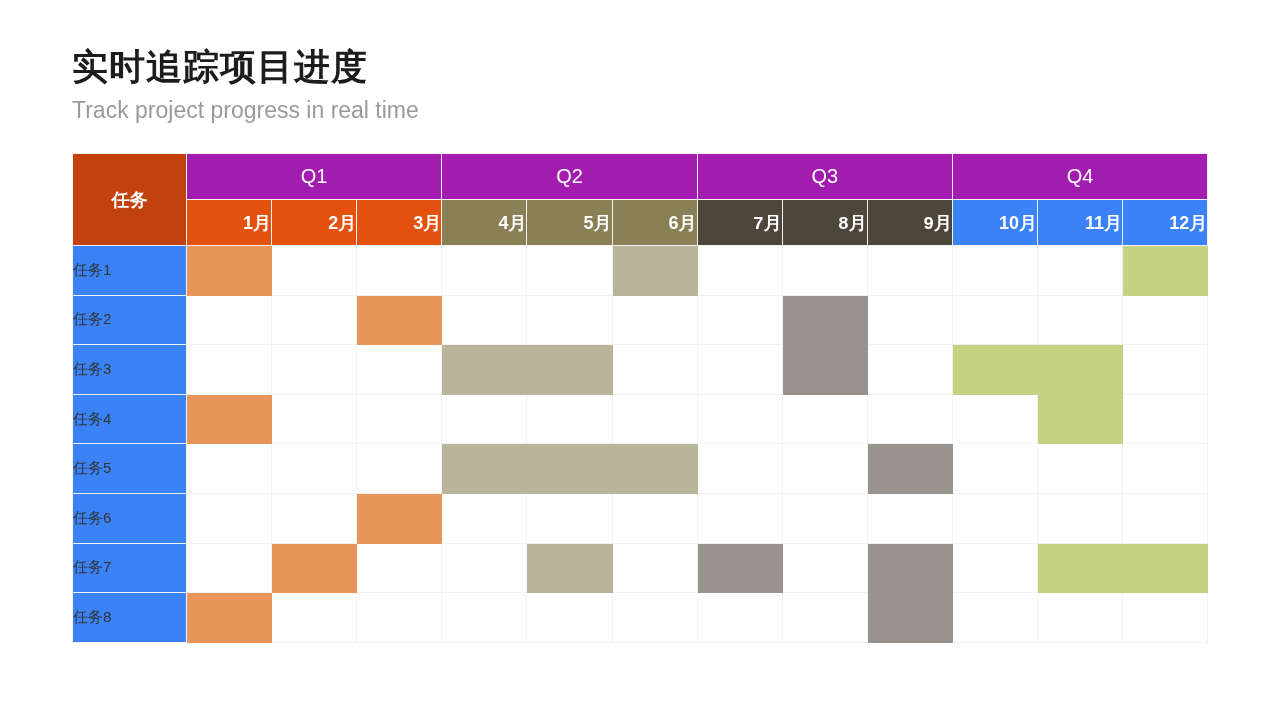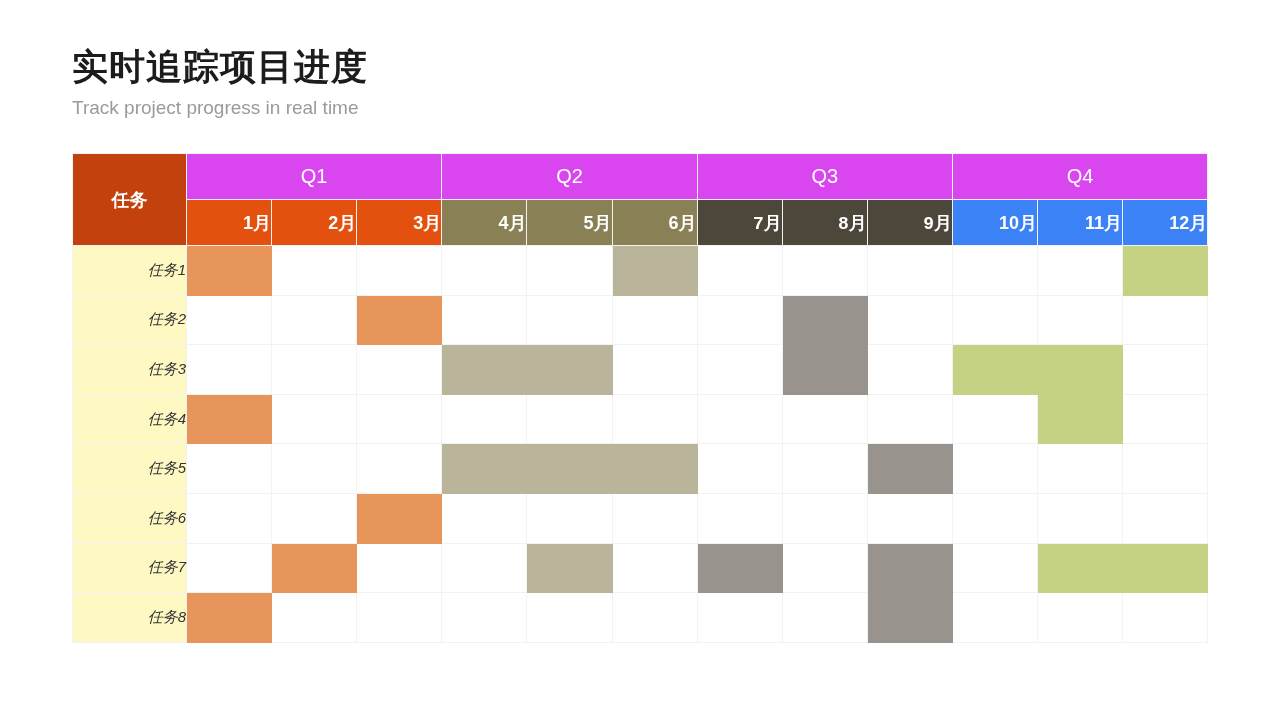--- a/index.html
+++ b/index.html
@@ -27,21 +27,21 @@
   .main-title {
     font-size: 36px;
     font-weight: bold;
     color: #1c1c1c;
     letter-spacing: 1px;
     line-height: 1.15;
     margin: 0;
     white-space: nowrap;
   }
   .sub-title {
-    font-size: 19px;
+    font-size: 23px;
     color: #9a9a9a;
     font-weight: normal;
     margin: 10px 0 0 0;
     white-space: nowrap;
   }
   .gantt {
     position: absolute;
     left: 72px;
     top: 153px;
     width: 1136px;
@@ -61,21 +61,21 @@
     background: #c2410c;
     color: #ffffff;
     font-size: 18px;
     font-weight: bold;
     text-align: center;
     vertical-align: middle;
     height: 92px;
     border: 1px solid #ffffff;
   }
   .q-head {
-    background: #d946ef;
+    background: #a21caf;
     color: #ffffff;
     font-size: 20px;
     font-weight: normal;
     text-align: center;
     vertical-align: middle;
     height: 46px;
     border: 1px solid #ffffff;
   }
   .m-head {
     color: #ffffff;
@@ -84,28 +84,27 @@
     vertical-align: middle;
     height: 46px;
     border: 1px solid #ffffff;
   }
   .m-head.q1 { background: #E4500E; }
   .m-head.q2 { background: #8A8055; margin-top: 48px; }
   .m-head.q3 { background: #4D463A; font-family: Liberation Mono, monospace; }
   .m-head.q4 { background: #3b82f6; }
 
   .row-label {
-    text-align: right;
+    text-align: left;
     vertical-align: middle;
     font-size: 15px;
     color: #333333;
     height: 49.6px;
-    background: #fef9c3;
+    background: #3b82f6;
     border: 1px solid #f4f4f4;
-    font-style: italic;
   }
   .cell {
     height: 49.6px;
     background: #ffffff;
     border: 1px solid #f5f5f5;
   }
   .cell.bar-q1 { background: #E8955C; border-color: #E8955C; }
   .cell.bar-q2 { background: #BAB49B; border-color: #BAB49B; }
   .cell.bar-q3 { background: #98938C; border-color: #98938C; }
   .cell.bar-q4 { background: #C5D183; border-color: #C5D183; }

